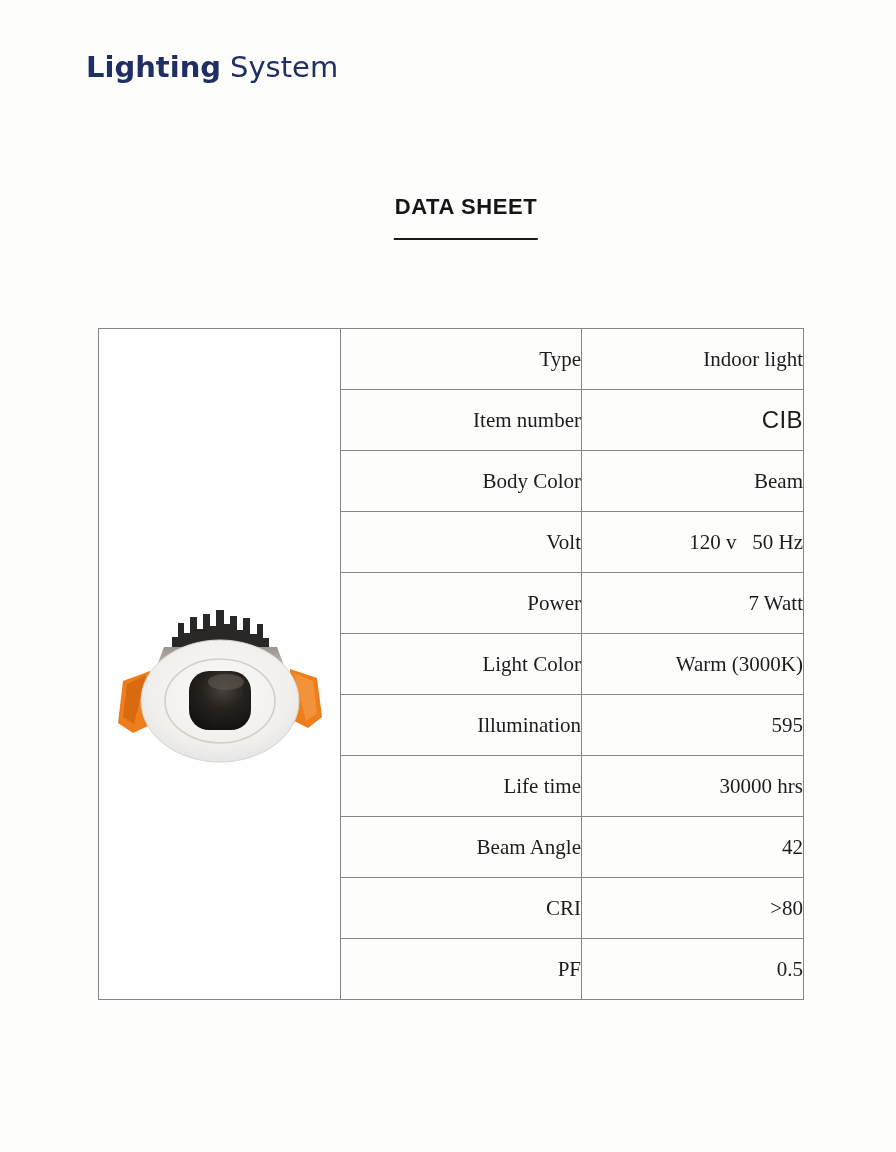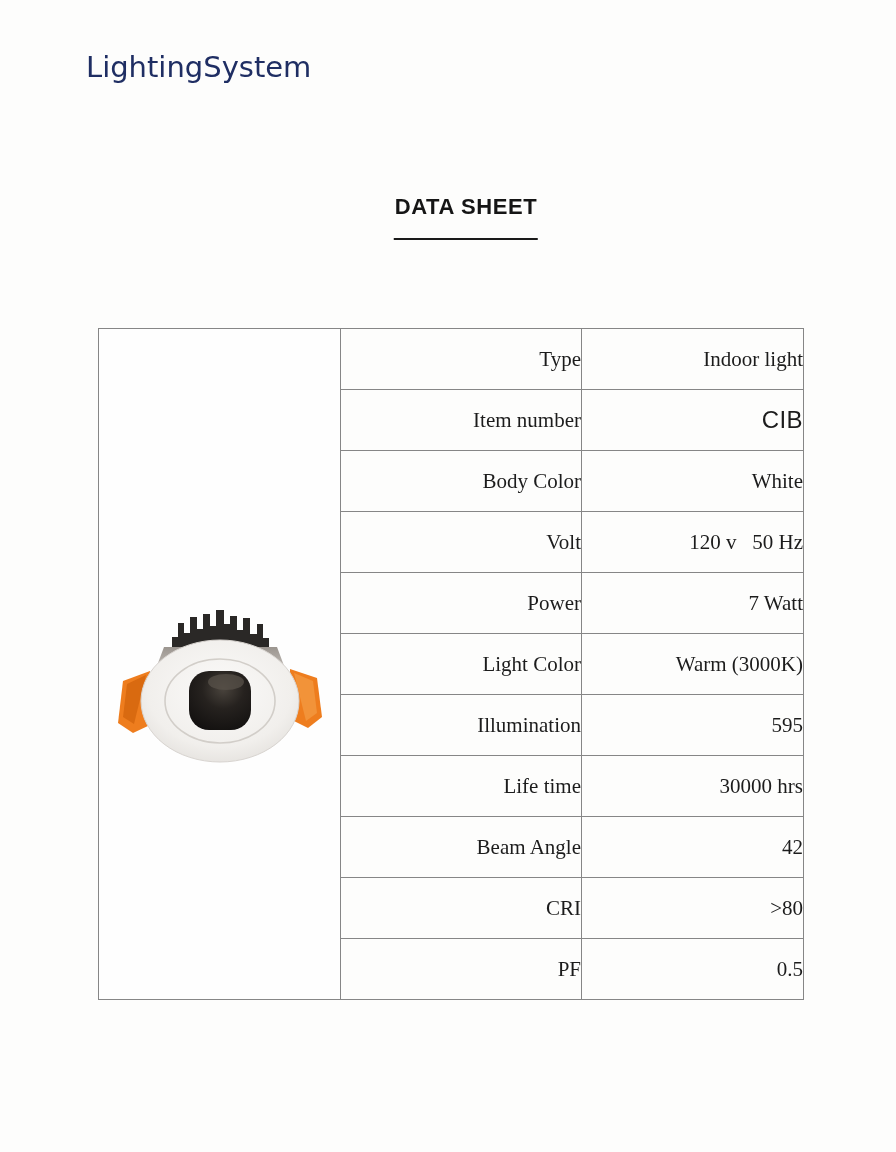--- a/index.html
+++ b/index.html
@@ -33,25 +33,26 @@
   }
   .brand-sub {
     margin-left: 48px;
     margin-top: 2px;
     font-size: 29px;
     color: #1f2e63;
     white-space: nowrap;
   }
   .brand-sub .sub-bold {
     font-family: "DejaVu Sans", sans-serif;
-    font-weight: normal;
+    font-weight: bold;
   }
   .brand-sub .sub-reg {
     font-family: "DejaVu Sans", sans-serif;
     font-weight: normal;
+    margin-left: 9px;
   }
 
   
   .sheet-title {
     position: absolute;
     top: 194px;
     left: calc(50% + 18px);
     transform: translateX(-50%);
     font-family: "Liberation Sans", sans-serif;
     font-weight: bold;
@@ -157,21 +158,21 @@
       </td>
       <td class="label-cell">Type</td>
       <td class="value-cell">Indoor light</td>
     </tr>
     <tr>
       <td class="label-cell">Item number</td>
       <td class="value-cell bold-sans">CIB</td>
     </tr>
     <tr>
       <td class="label-cell">Body Color</td>
-      <td class="value-cell">White</td>
+      <td class="value-cell">Beam</td>
     </tr>
     <tr>
       <td class="label-cell">Volt</td>
       <td class="value-cell">120 v   50 Hz</td>
     </tr>
     <tr>
       <td class="label-cell">Power</td>
       <td class="value-cell">7 Watt</td>
     </tr>
     <tr>

